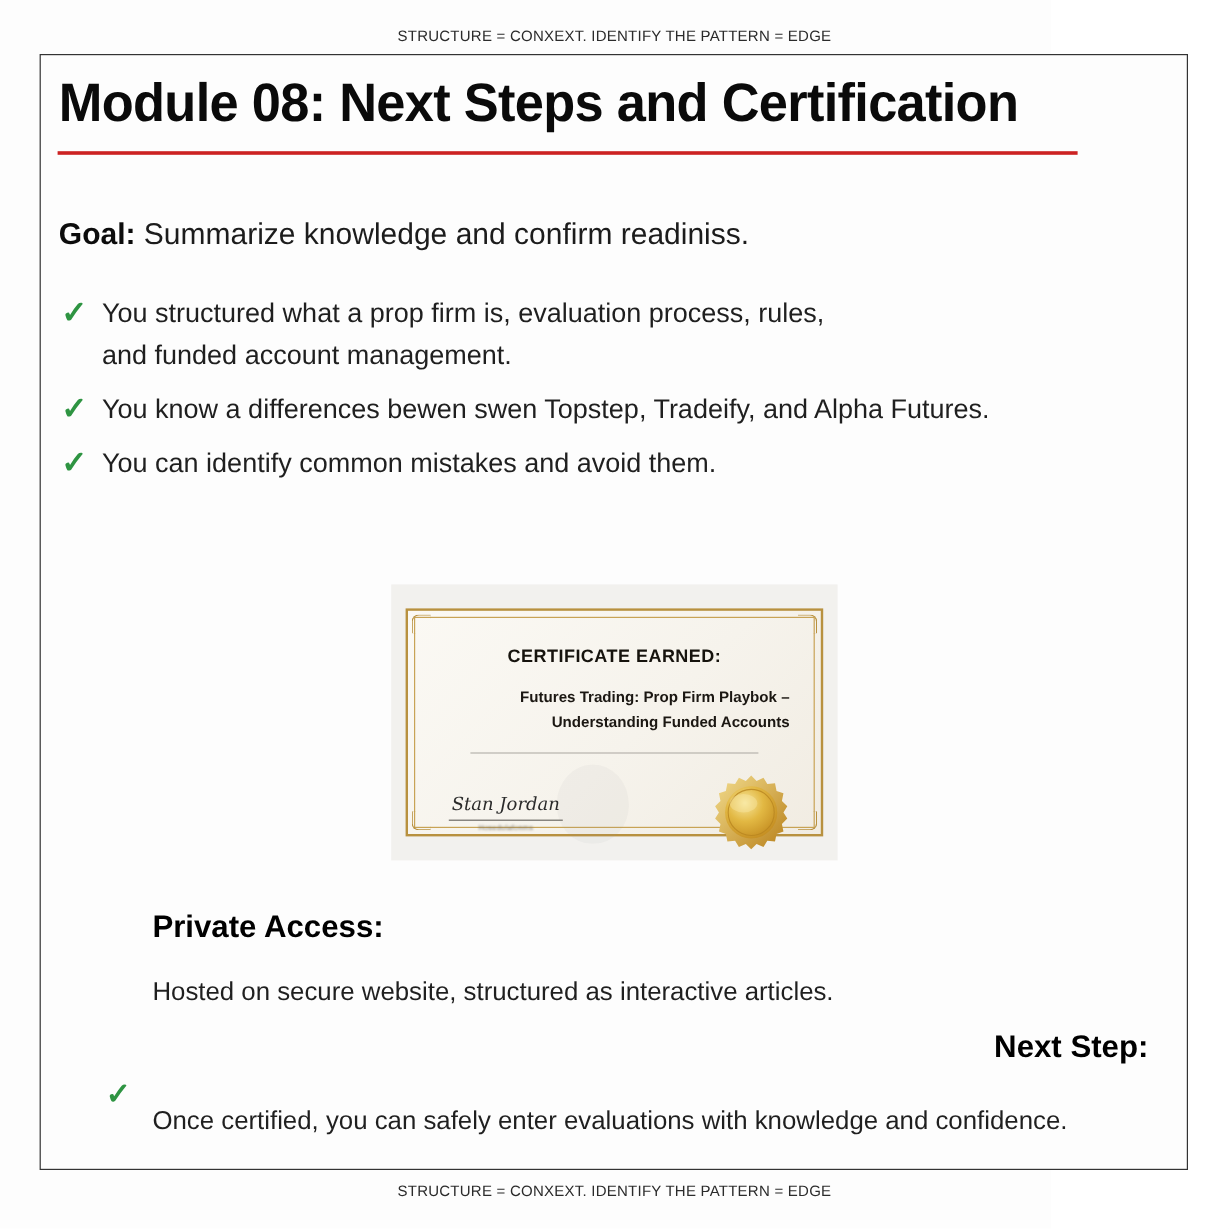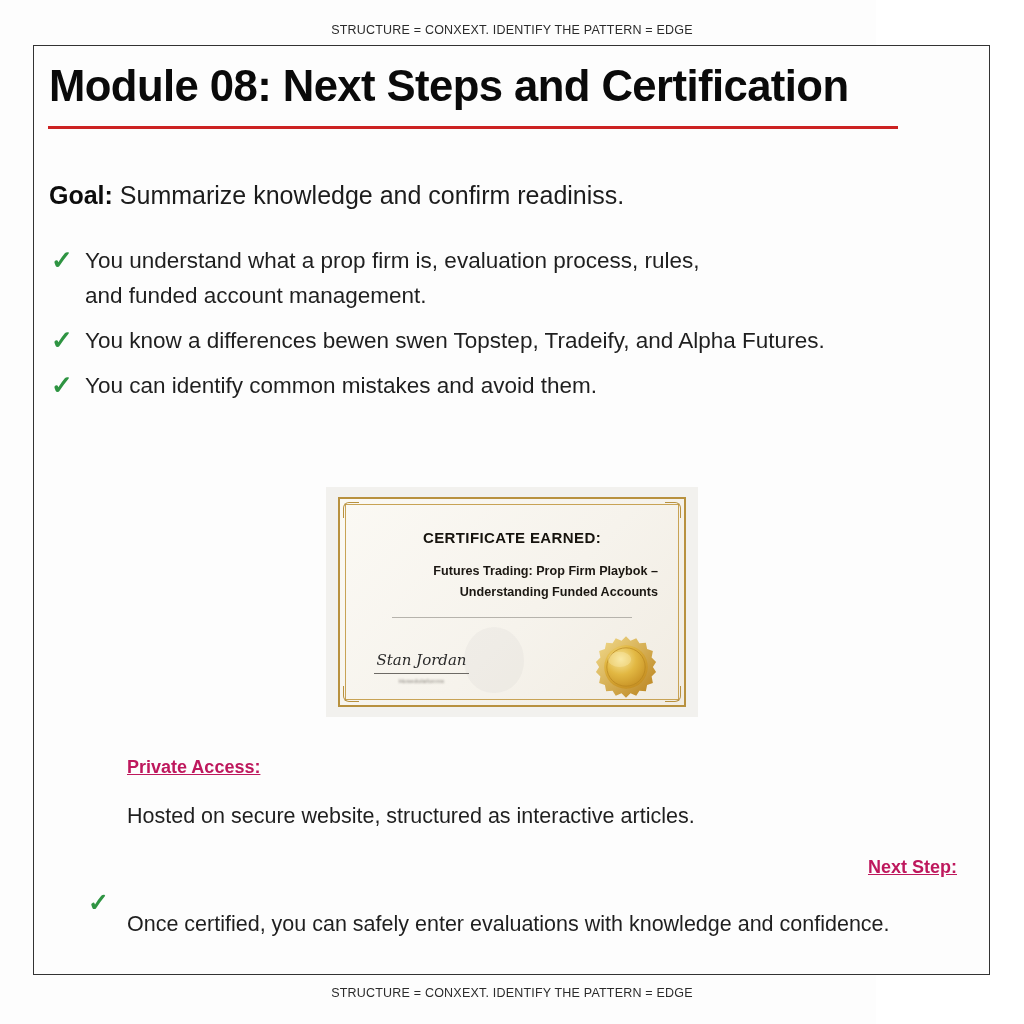--- a/index.html
+++ b/index.html
@@ -112,21 +112,21 @@
   .check-text .line2 { display: block; }
 
   
   .cert-wrap {
     position: absolute;
     left: 326px;
     top: 487px;
     width: 372px;
     height: 230px;
     background: #f2f1ee;
-    padding: 10px 12px;
+    padding: 20px 12px;
     box-sizing: border-box;
   }
   .cert {
     position: relative;
     width: 100%;
     height: 100%;
     background: linear-gradient(135deg, #fbf9f4 0%, #f6f3ec 55%, #f1ece2 100%);
     border: 2px solid #b8913f;
     box-sizing: border-box;
   }
@@ -232,25 +232,24 @@
     width: 800px;
   }
   .section-next {
     position: absolute;
     left: 127px;
     top: 857px;
     width: 830px;
     text-align: right;
   }
   .sec-head {
-    font-size: 18px;
-    font-weight: bold;
-    color: #be185d;
+    font-size: 26px;
+    font-weight: bold;
+    color: #000000;
     margin-bottom: 8px;
-    text-decoration: underline;
   }
   .sec-body {
     font-size: 21.5px;
     color: #1f1f1f;
     line-height: 30px;
     margin-top: 23px;
   }
   .next-row {
     position: relative;
     display: flex;
@@ -281,21 +280,21 @@
 
   <div class="goal">
     <span class="lead">Goal:</span><span> Summarize knowledge and confirm readiniss.</span>
   </div>
 
   <div class="checklist">
 
     <div class="check-row">
       <span class="check-mark">✓</span>
       <span class="check-text">
-        <span>You understand what a prop firm is, evaluation process, rules,</span>
+        <span>You structured what a prop firm is, evaluation process, rules,</span>
         <span class="line2">and funded account management.</span>
       </span>
     </div>
 
     <div class="check-row">
       <span class="check-mark">✓</span>
       <span class="check-text">
         <span>You know a differences bewen swen Topstep, Tradeify, and Alpha Futures.</span>
       </span>
     </div>

